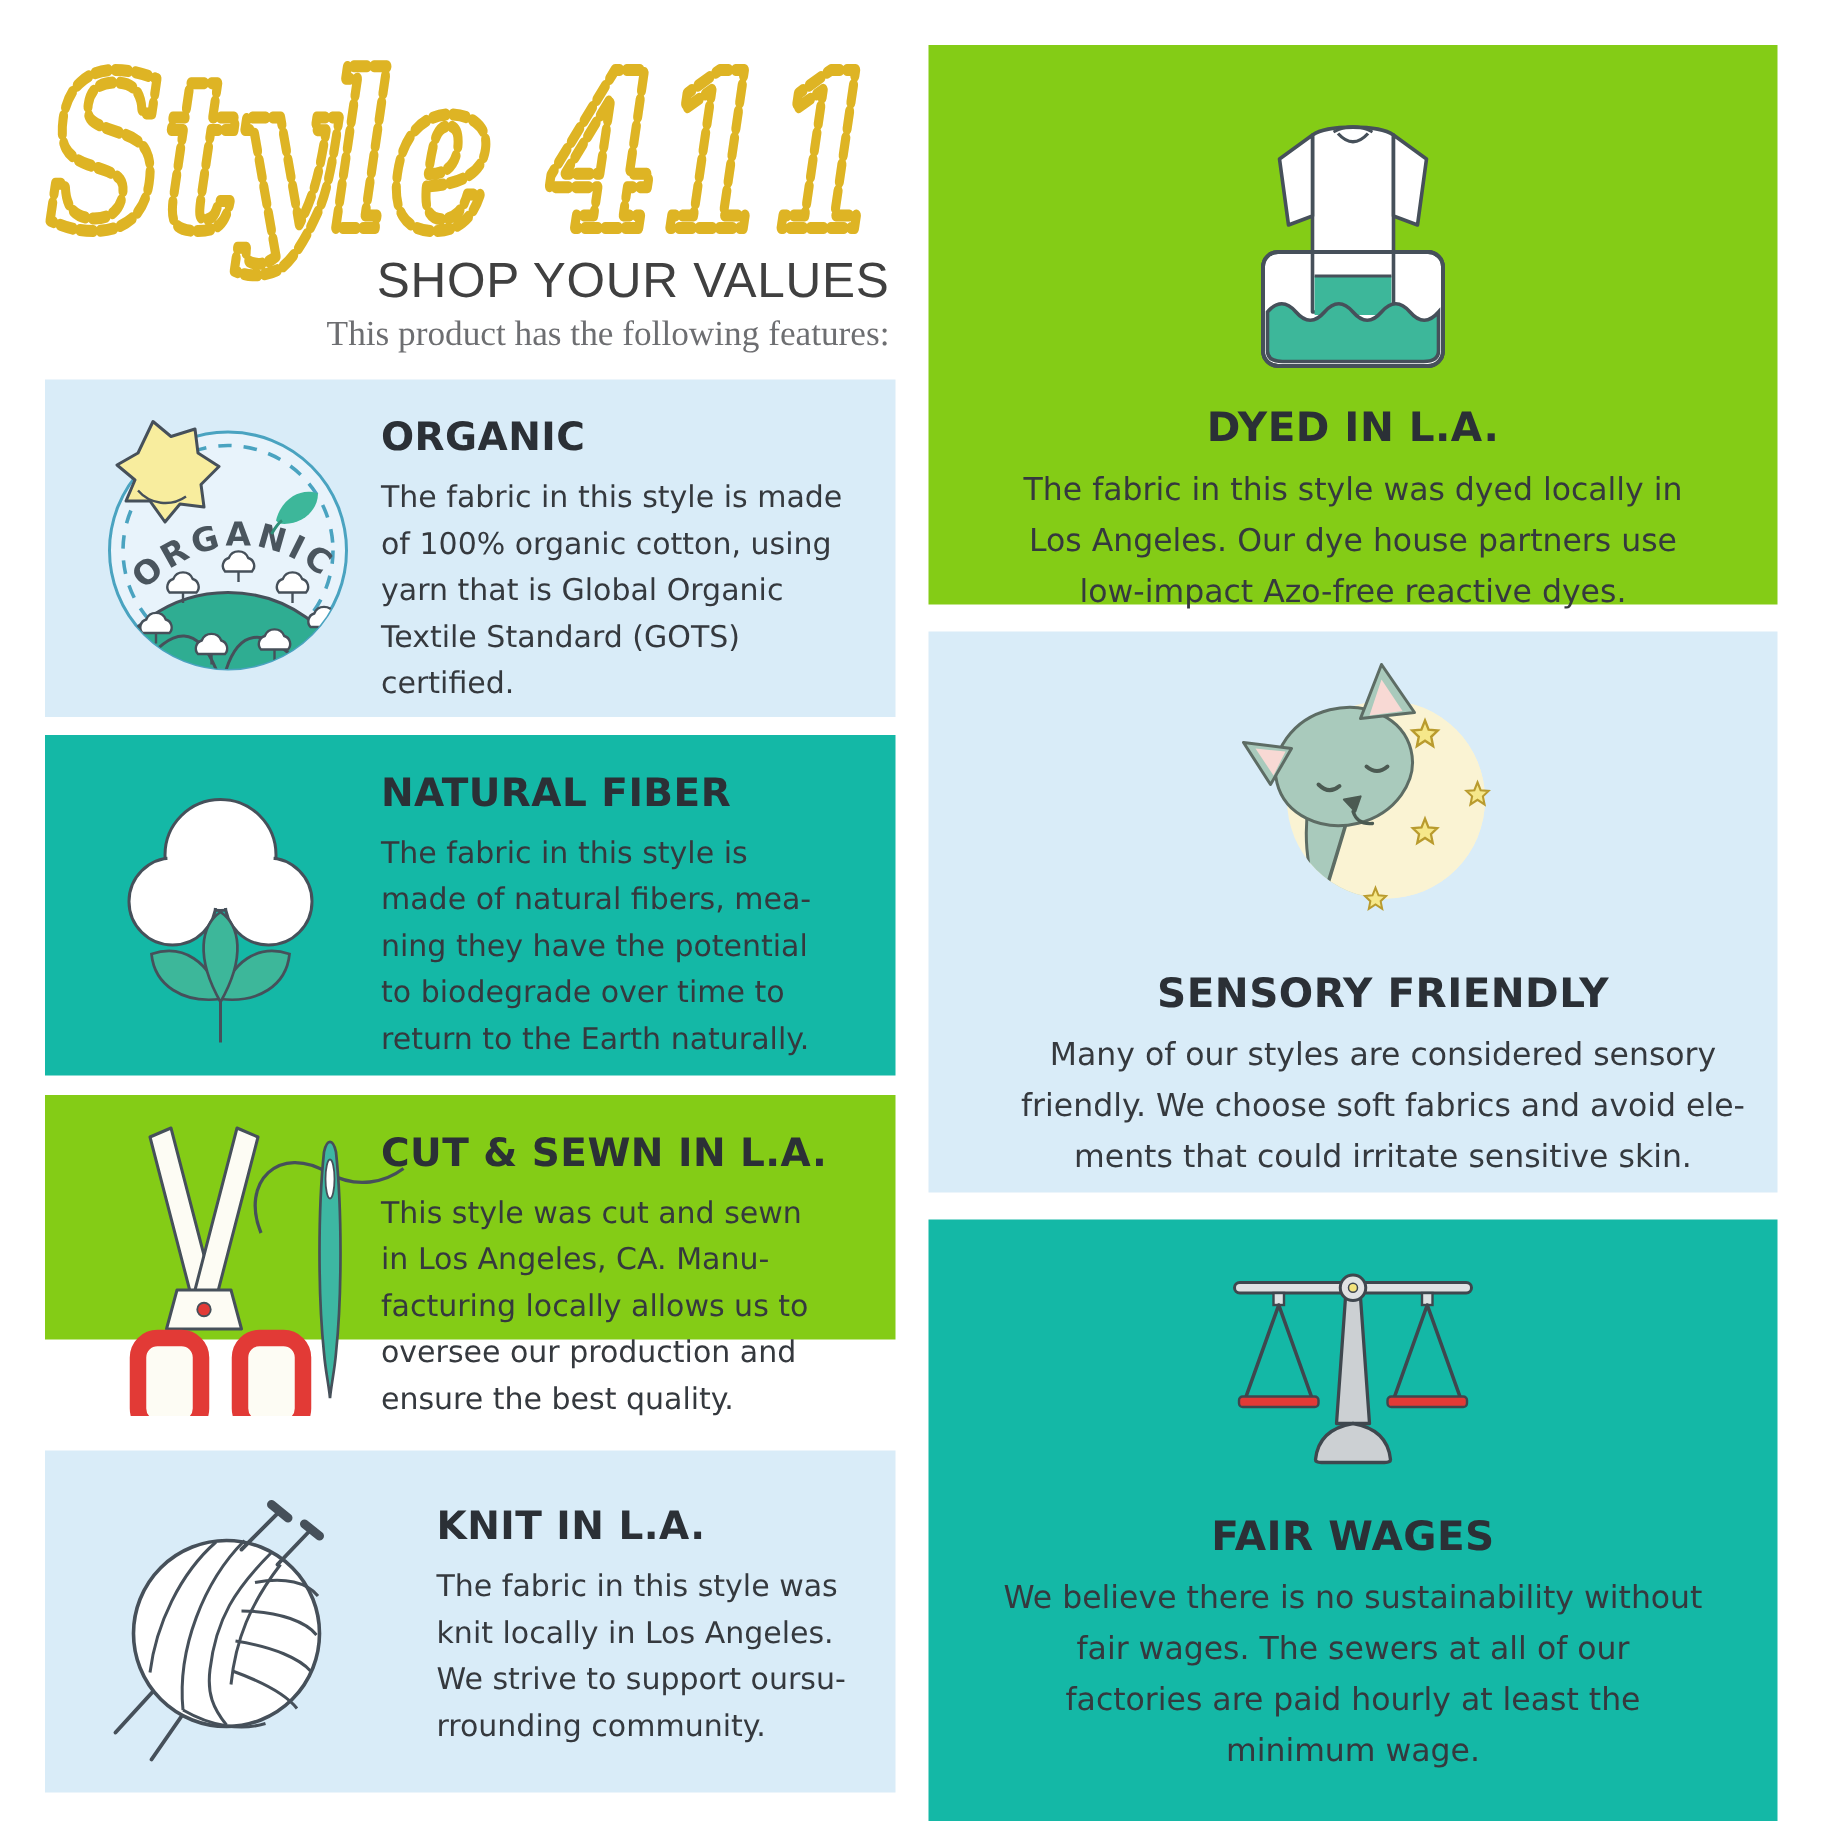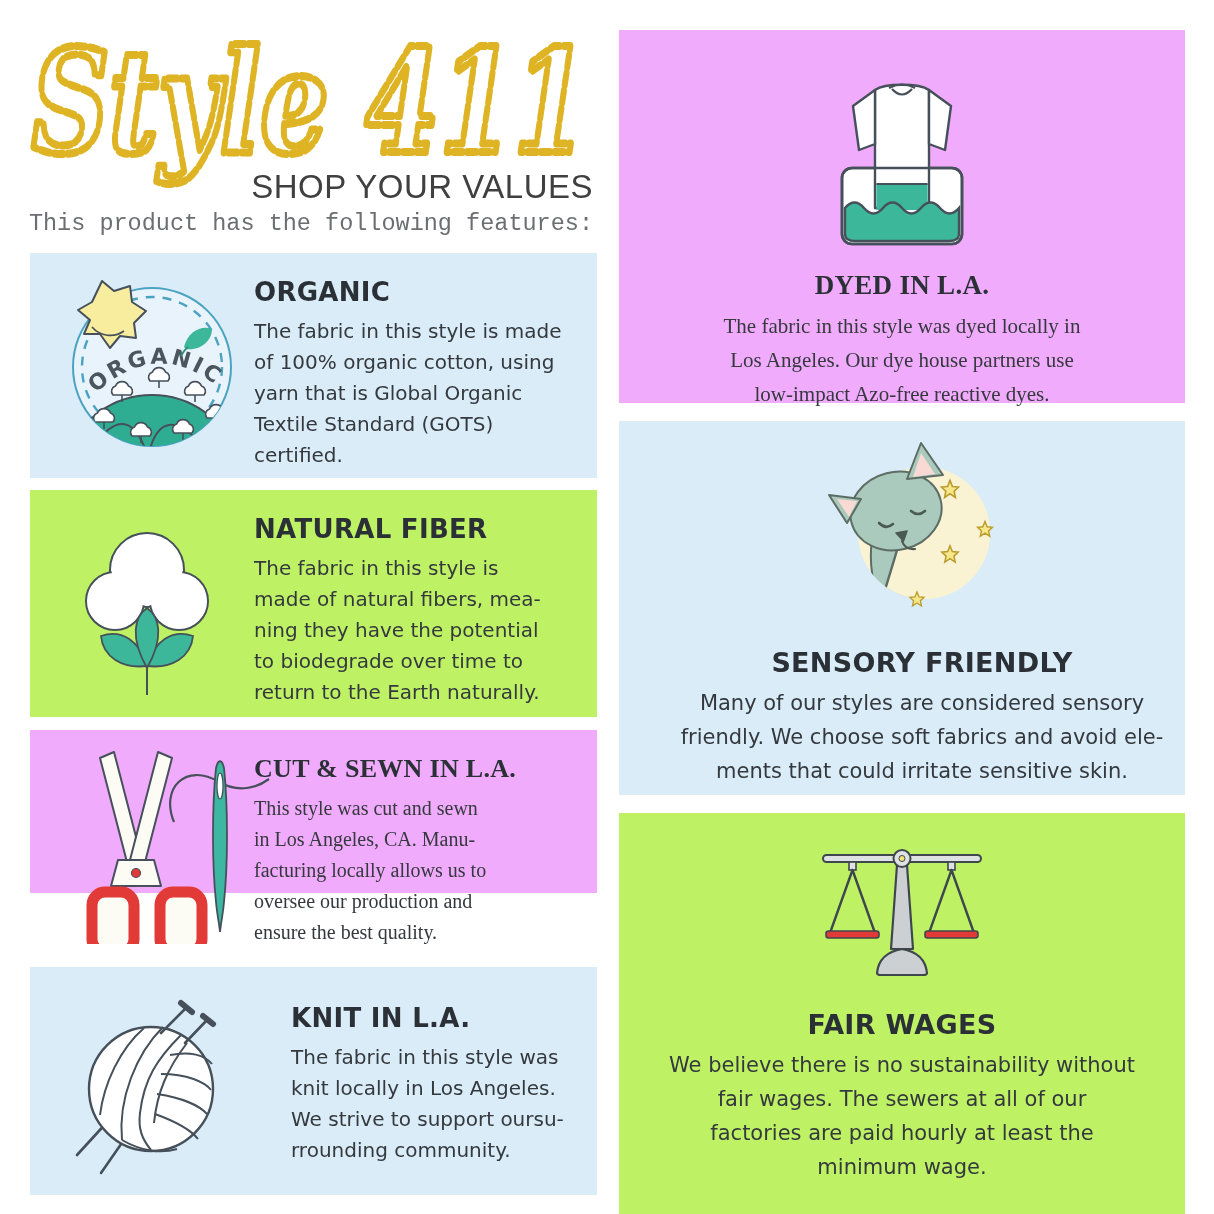--- a/index.html
+++ b/index.html
@@ -8,26 +8,26 @@
     font-family:"DejaVu Sans",sans-serif;
   }
   .header{position:absolute;left:30px;top:18px;width:567px;height:232px;}
   .title-svg{position:absolute;left:0;top:6px;}
   .subtitle{
     position:absolute;right:4px;top:150px;
     font-family:"Liberation Sans",sans-serif;font-size:33px;color:#404040;letter-spacing:.5px;white-space:nowrap;
   }
   .tagline{
     position:absolute;right:4px;top:192px;
-    font-family:Liberation Mono, monospace;font-size:23.5px;color:#6d6e71;white-space:nowrap;
+    font-family:Liberation Serif, serif;font-size:23.5px;color:#6d6e71;white-space:nowrap;
   }
   .card{position:absolute;}
   .bg-blue{background:#d9ecf8;}
-  .bg-green{background:#bef264;}
-  .bg-yellow{background:#f0abfc;font-family:Liberation Serif, serif;}
+  .bg-green{background:#14b8a6;}
+  .bg-yellow{background:#84cc16;}
   .lcard{left:30px;width:567px;}
   .rcard{left:619px;width:566px;display:flex;flex-direction:column;align-items:center;text-align:center;box-sizing:border-box;}
   .lcard-icon{position:absolute;}
   .lcard-text{position:absolute;left:224px;width:330px;top:24px;}
   .card-title{
     font-weight:bold;color:#2b3036;font-size:26px;letter-spacing:.3px;white-space:nowrap;
   }
   .rcard .card-title{font-size:27px;}
   .card-body{
     margin-top:9px;font-size:20px;line-height:31px;color:#35393e;white-space:pre-line;

